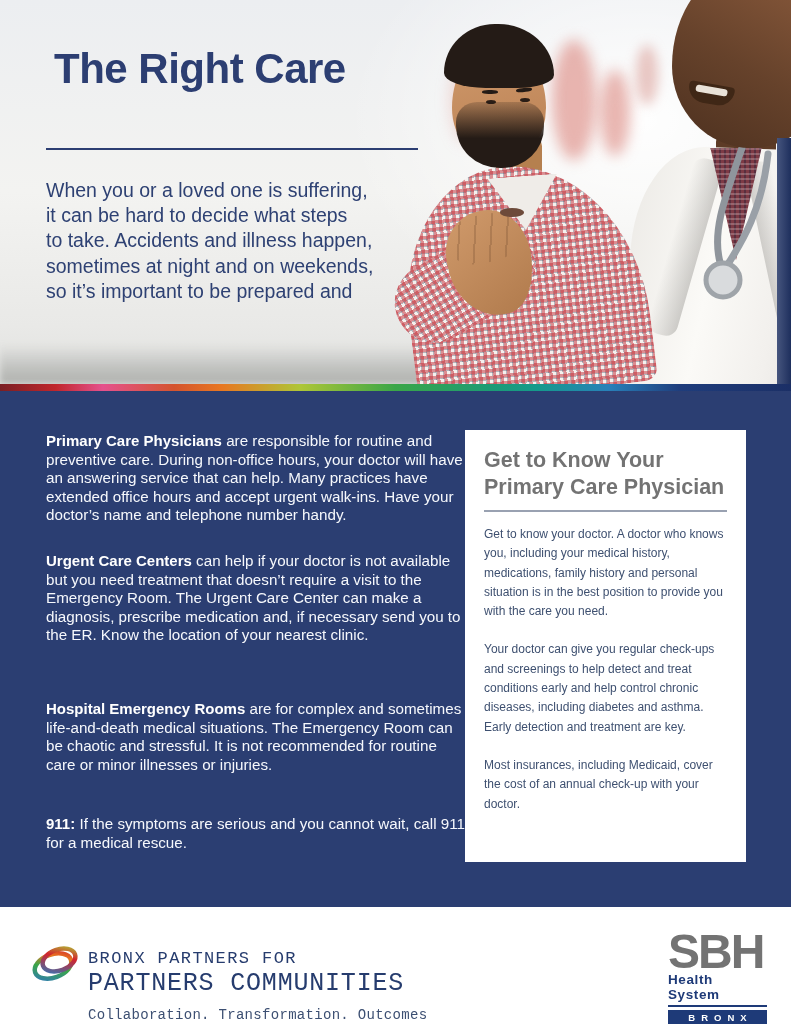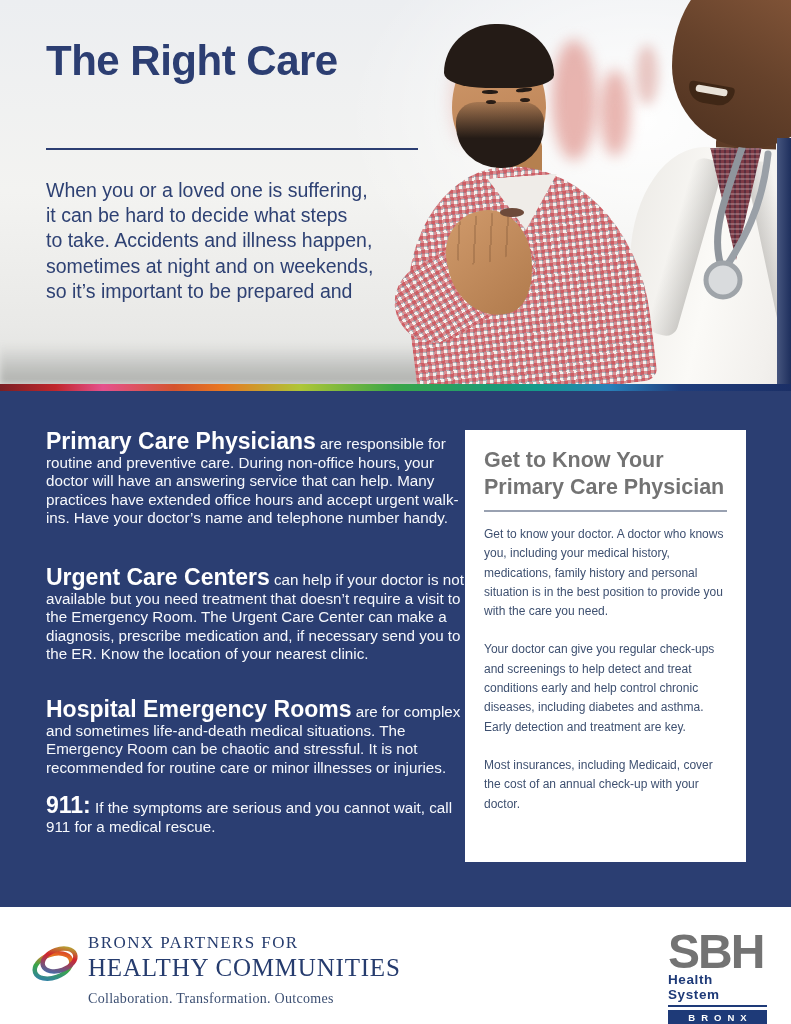--- a/index.html
+++ b/index.html
@@ -87,36 +87,36 @@
   .intro{position:absolute;left:46px;top:178px;color:#2e4173;font-size:19.5px;line-height:25.2px;}
 
   
   .rainbow{position:absolute;left:0;top:384px;width:791px;height:7px;
       background:linear-gradient(90deg,#7a1f24 0%,#c0262c 7%,#e5518d 13%,#d4542f 22%,#e87722 28%,
         #aec637 38%,#3aa648 50%,#1d9b75 62%,#159a8c 68%,#2980b9 77%,#1f3d7c 86%,#1b2f66 100%);}
 
   
   .navy{position:absolute;left:0;top:391px;width:791px;height:516px;background:#2b3e72;color:#ffffff;}
   .para{position:absolute;left:46px;width:420px;font-size:15.2px;line-height:18.6px;color:#f6f8fc;}
-  .para .lead{font-weight:bold;font-size:23px;color:#ffffff;}
-  .p1{top:41px;} .p2{top:161px;margin-top:16px;} .p3{top:309px;} .p4{top:405px;}
+  .para .lead{font-weight:bold;font-size:15px;color:#ffffff;}
+  .p1{top:41px;} .p2{top:161px;} .p3{top:309px;} .p4{top:424px;}
 
   .infobox{position:absolute;left:465px;top:39px;width:281px;height:432px;background:#ffffff;
       box-sizing:border-box;padding:17px 19px;}
   .infobox-title{color:#737373;font-weight:bold;font-size:21.5px;line-height:27px;}
   .infobox-rule{margin-top:9px;height:2px;background:#99a1b1;}
   .infobox p{margin:13px 0 0 0;color:#3e5070;font-size:12px;line-height:19.3px;}
   .infobox p + p{margin-top:19px;}
 
   
   .footer{position:absolute;left:0;top:907px;width:791px;height:117px;background:#ffffff;}
   .bphc{position:absolute;left:30px;top:26px;}
   .bphc-rings{position:absolute;left:0;top:8px;}
-  .bphc-text{position:absolute;left:58px;top:0;white-space:nowrap;
-      font-family:Liberation Serif, serif;color:#263c6e;}
+  .bphc-text{position:absolute;left:58px;top:16px;white-space:nowrap;
+      font-family:Liberation Mono, monospace;color:#263c6e;}
   .bphc-line1{font-size:17px;letter-spacing:1.4px;}
   .bphc-line2{font-size:25px;letter-spacing:0.8px;margin-top:1px;}
   .bphc-tagline{font-size:14px;letter-spacing:0.3px;color:#3c4f72;margin-top:9px;}
   .sbh{position:absolute;right:24px;top:28px;width:99px;}
   .sbh-acronym{font-size:48px;line-height:34px;font-weight:bold;color:#737373;letter-spacing:-2px;}
   .sbh-name{font-size:13.5px;font-weight:bold;color:#1e3a78;letter-spacing:0.6px;margin-top:3px;
       border-bottom:2px solid #1e3a78;padding-bottom:3px;}
   .sbh-bar{margin-top:3px;background:#1e3a78;color:#ffffff;font-size:9.5px;font-weight:bold;
       letter-spacing:6px;text-align:center;padding:2px 0 2px 6px;}
 </style>
@@ -167,21 +167,21 @@
           <div class="eye l"></div>
           <div class="eye r"></div>
         </div>
         <div class="pat-hair"></div>
         <div class="pat-beard">
           <div class="pat-mouth"></div>
         </div>
       </div>
     </div>
 
-    <h1 class="title" style="margin:0;">
+    <h1 class="title" style="margin:8px;">
       <div>The Right Care</div>
     </h1>
     <div class="title-rule"></div>
     <div class="intro">
       <div>When you or a loved one is suffering,</div>
       <div>it can be hard to decide what steps</div>
       <div>to take. Accidents and illness happen,</div>
       <div>sometimes at night and on weekends,</div>
       <div>so it’s important to be prepared and</div>
     </div>
@@ -225,21 +225,21 @@
             <stop offset="0" stop-color="#aec637"></stop>
             <stop offset="0.4" stop-color="#d2242c"></stop>
             <stop offset="1" stop-color="#2e77bc"></stop>
           </linearGradient>
         </defs>
         <ellipse cx="23" cy="25" rx="19" ry="11.5" fill="none" stroke="url(#g1)" stroke-width="4.5" transform="rotate(-20 23 25)"></ellipse>
         <ellipse cx="29" cy="19" rx="17" ry="10.5" fill="none" stroke="url(#g2)" stroke-width="4.5" transform="rotate(-20 29 19)"></ellipse>
       </svg>
       <div class="bphc-text">
         <div class="bphc-line1">BRONX PARTNERS FOR</div>
-        <div class="bphc-line2">HEALTHY COMMUNITIES</div>
+        <div class="bphc-line2">PARTNERS COMMUNITIES</div>
         <div class="bphc-tagline">Collaboration. Transformation. Outcomes</div>
       </div>
     </div>
     <div class="sbh">
       <div class="sbh-acronym">SBH</div>
       <div class="sbh-name">Health System</div>
       <div class="sbh-bar">BRONX</div>
     </div>
   </footer>
 

